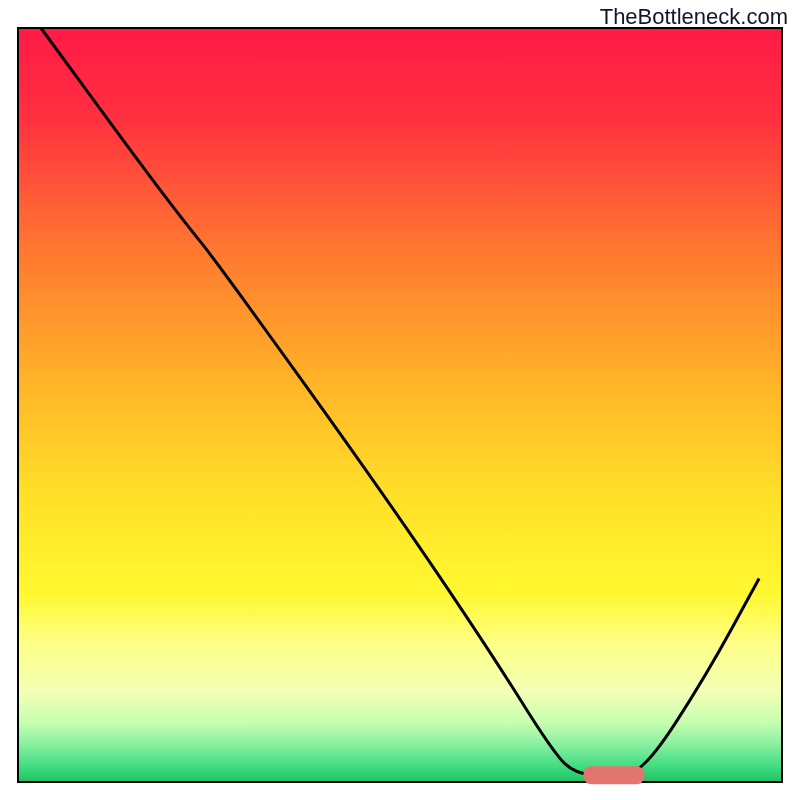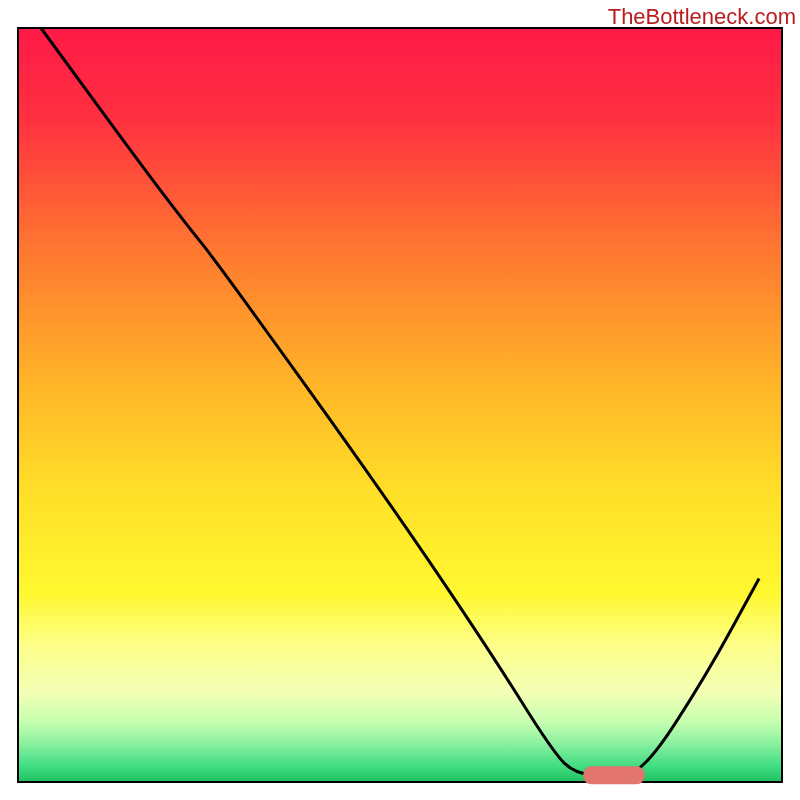--- a/index.html
+++ b/index.html
@@ -11,22 +11,22 @@
     font-family: Arial, Helvetica, sans-serif;
   }
   .wrap {
     position: relative;
     width: 800px;
     height: 800px;
   }
   .watermark {
     position: absolute;
     top: 4px;
-    right: 4px;
-    color: #b91c1c;
+    right: 12px;
+    color: #0f172a;
     font-size: 22px;
     font-family: Arial, sans-serif;
     z-index: 5;
   }
   svg { display: block; }
 </style>
 </head>
 <body>
 
 <div class="wrap">

